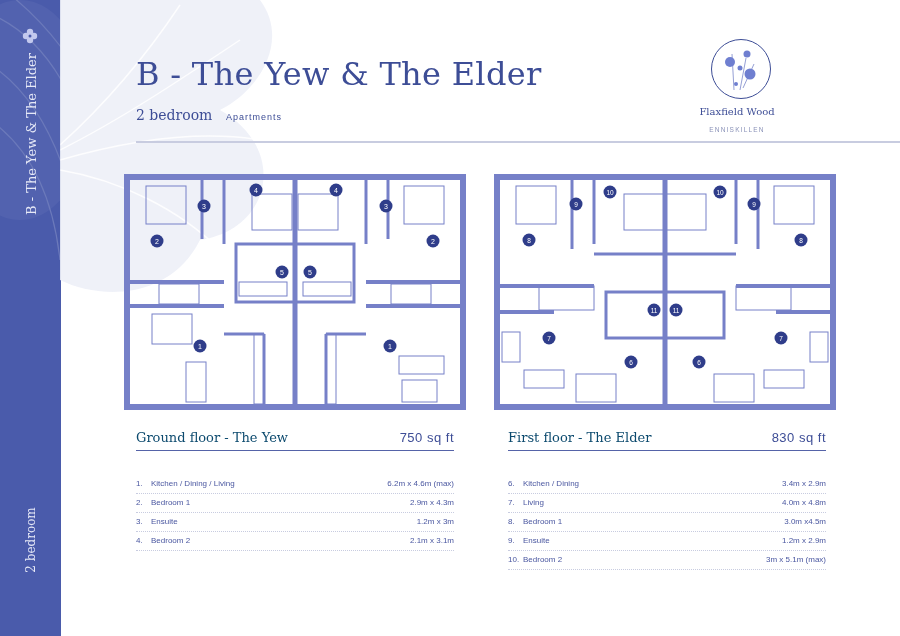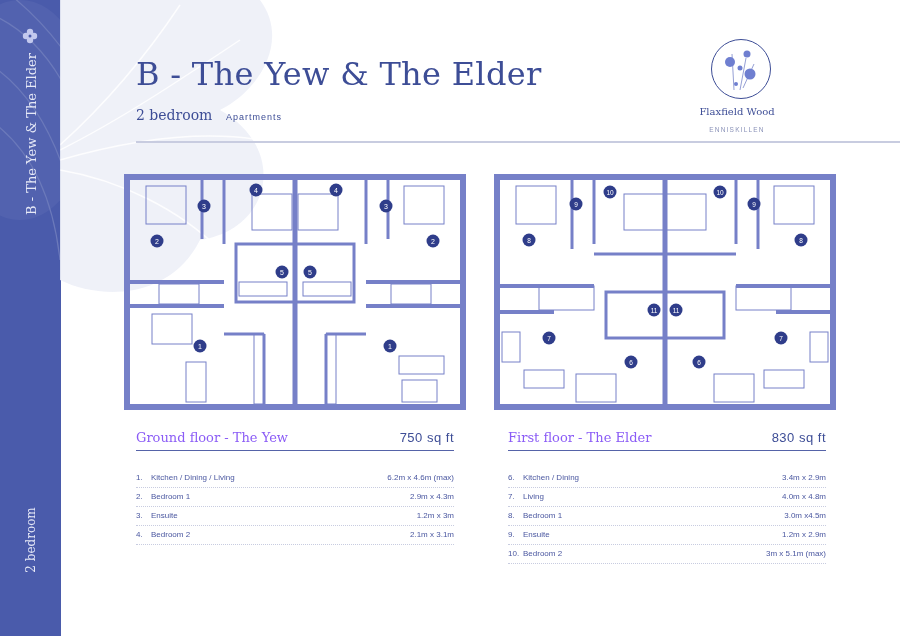--- a/index.html
+++ b/index.html
@@ -15,23 +15,23 @@
   .subtitle{position:absolute;left:136px;top:107px;font-family:"DejaVu Serif",serif;font-size:14px;color:#3d4d96}
   .subtitle2{position:absolute;left:226px;top:112px;font-size:9px;letter-spacing:1px;color:#3d4d96}
   .hr{position:absolute;left:136px;top:141px;width:764px;height:2px;background:#c8cce0}
   .logo{position:absolute;left:710px;top:38px;width:62px;height:62px}
   .brand{position:absolute;left:650px;top:106px;width:174px;text-align:center;font-family:"DejaVu Serif",serif;font-size:10px;color:#3d4d96}
   .brand-sub{position:absolute;left:650px;top:126px;width:174px;text-align:center;font-size:6.5px;letter-spacing:1.2px;color:#8a92b8}
   .plan{position:absolute}
   .plan svg{display:block}
   .sched{position:absolute;width:318px}
   .sched-head{display:flex;justify-content:space-between;align-items:baseline;padding-bottom:5px;border-bottom:1.5px solid #5563a8}
-  .sched-title{font-family:"DejaVu Serif",serif;font-size:13px;color:#8b5cf6}
+  .sched-title{font-family:"DejaVu Serif",serif;font-size:13px;color:#0c4a6e}
   .sched-area{font-size:13px;color:#3d4d96;letter-spacing:.5px}
-  .rows{margin-top:18px}
+  .rows{margin-top:24px}
   .row{display:flex;justify-content:space-between;font-size:8px;color:#4a57a0;height:19px;line-height:18px;border-bottom:1px dotted #c8cce0}
   .row .num{display:inline-block;width:15px}
 </style>
 </head>
 <body>
 
 <div class="side">
   <svg class="side-flower" viewBox="0 0 160 300">
     <g fill="none" stroke="#ffffff" stroke-width="1.2">
       <path d="M20 40 C80 60 120 120 140 220"></path>

